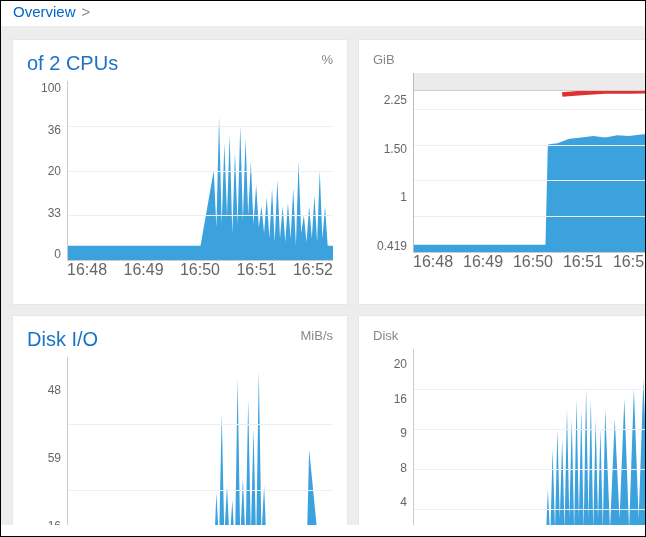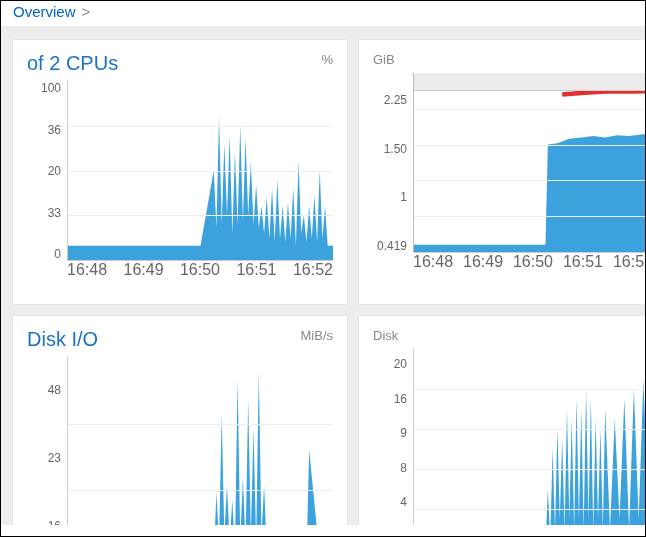--- a/index.html
+++ b/index.html
@@ -152,21 +152,21 @@
   </div>
 
   <div class="card">
     <div class="card-head">
       <span class="card-title">Disk I/O</span>
       <span class="card-unit">MiB/s</span>
     </div>
     <div class="plot" style="height:220px">
       <div class="y-axis" id="yaxis-disk" style="top:26px;bottom:44px">
           <span>48</span>
-          <span>23</span>
+          <span>59</span>
           <span>16</span>
         </div>
       <div class="plot-area" id="plot-disk" style="border-bottom:none">
           <div class="grid-line" style="top: 33.3333%;"></div>
           <div class="grid-line" style="top: 66.6667%;"></div>
           <svg viewBox="0 0 100 100" preserveAspectRatio="none">
             <path class="fill-main" d="M 0.0 100 L 0.0 100.0 L 55.0 100.0 L 56.0 67.9 L 57.0 92.9 L 58.0 28.6 L 59.0 89.3 L 60.0 64.3 L 61.0 92.9 L 62.0 71.4 L 63.0 96.4 L 64.0 10.7 L 65.0 91.1 L 66.0 60.7 L 67.0 92.9 L 68.0 21.4 L 69.0 89.3 L 70.0 35.7 L 71.0 92.9 L 72.0 7.1 L 73.0 89.3 L 74.0 64.3 L 75.0 96.4 L 80.0 100.0 L 85.0 100.0 L 90.0 100.0 L 91.0 46.4 L 95.0 100.0 L 100.0 100.0 L 100.0 100 Z"></path>
           </svg>
         </div>
     </div>

